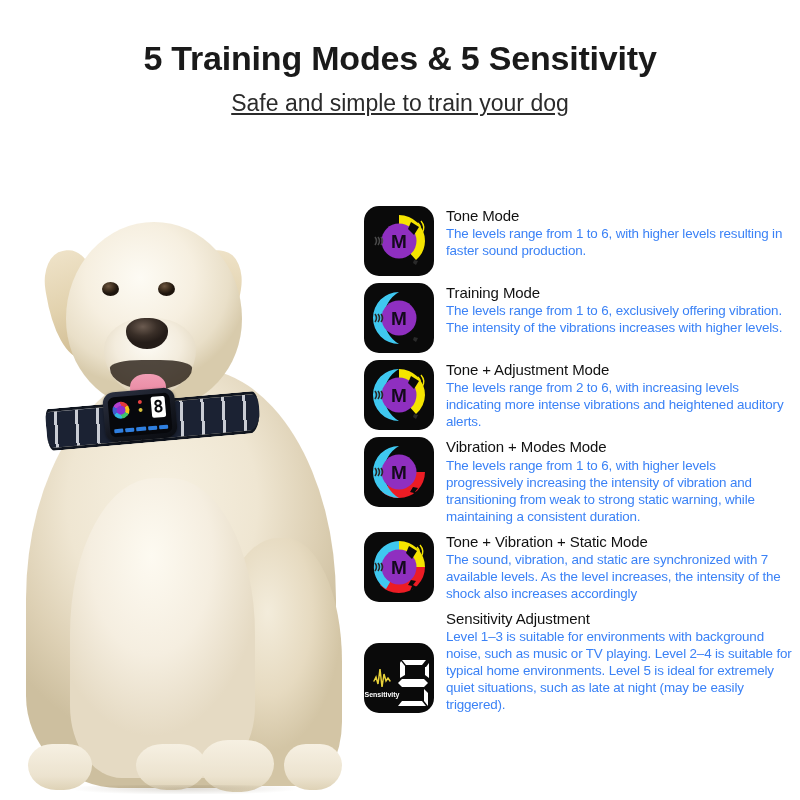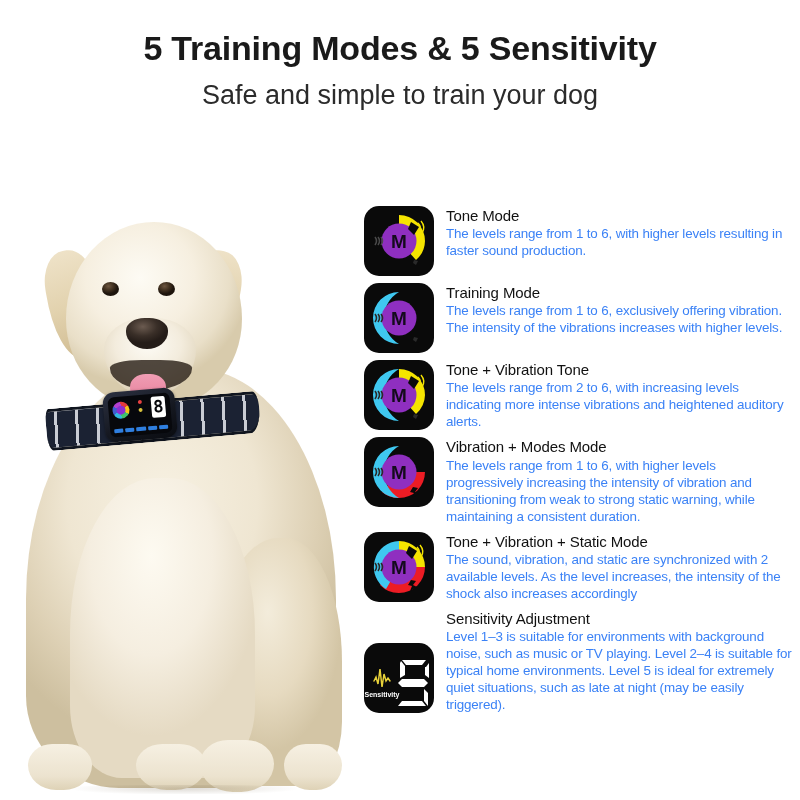--- a/index.html
+++ b/index.html
@@ -14,36 +14,37 @@
     overflow: hidden;
     position: relative;
   }
 
   
   .header {
     position: absolute;
     top: 0; left: 0;
     width: 800px;
     text-align: center;
-    padding-top: 30px;
+    padding-top: 40px;
   }
   .title {
     font-size: 34px;
     font-weight: bold;
     color: #1a1a1a;
     letter-spacing: -0.2px;
     line-height: 1.1;
     margin: 0;
   }
   .subtitle {
-    font-size: 27px;
+    font-size: 23px;
     font-weight: normal;
     color: #2b2b2b;
     margin: 14px 0 0 0;
     line-height: 1.1;
+    text-decoration: underline;
   }
 
   
   .photo {
     position: absolute;
     left: 0;
     top: 150px;
     width: 360px;
     height: 650px;
     overflow: hidden;
@@ -414,21 +415,21 @@
           <g stroke="#2a2a2a" stroke-width="1.6" fill="none">
             <path d="M11 31 q3 4 0 8"></path>
             <path d="M14 31 q3 4 0 8"></path>
             <path d="M17 31 q3 4 0 8"></path>
           </g>
           <path d="M50 54 l4 1 -2 4 -3 -2 z" fill="#2a2a2a"></path>
         </svg>
       </div>
     </div>
     <div class="text">
-      <h3>Tone + Vibration Tone</h3>
+      <h3>Tone + Adjustment Mode</h3>
       <p>The levels range from 2 to 6, with increasing levels indicating more intense vibrations and heightened auditory alerts.</p>
     </div>
   </div>
 
   <div class="feature">
     <div class="icon-wrap">
       <div class="mode-icon">
         <svg width="70" height="70" viewBox="0 0 70 70">
           <path d="M35 35 L61 35 A26 26 0 0 1 35 61 Z" fill="#ec1c24"></path>
           <path d="M35 61 A26 26 0 0 1 18 55 L35 35 Z" fill="#ec1c24"></path>
@@ -471,21 +472,21 @@
             <path d="M11 31 q3 4 0 8"></path>
             <path d="M14 31 q3 4 0 8"></path>
             <path d="M17 31 q3 4 0 8"></path>
           </g>
           <path d="M47 48 l5 1 -3 4 4 2 -7 4 2 -5 -4 -1 z" fill="#0a0a0a"></path>
         </svg>
       </div>
     </div>
     <div class="text">
       <h3>Tone + Vibration + Static Mode</h3>
-      <p>The sound, vibration, and static are synchronized with 2 available levels. As the level increases, the intensity of the shock also increases accordingly</p>
+      <p>The sound, vibration, and static are synchronized with 7 available levels. As the level increases, the intensity of the shock also increases accordingly</p>
     </div>
   </div>
 
   <div class="feature sensitivity">
     <div class="icon-wrap">
       <div class="mode-icon">
         <svg width="70" height="70" viewBox="0 0 70 70">
           <g stroke="#e8d23a" stroke-width="1.5" fill="none" stroke-linecap="round">
             <path d="M10 38 L12 34 L14 41 L16 26 L18 44 L20 31 L22 38 L24 35 L26 38"></path>
           </g>

